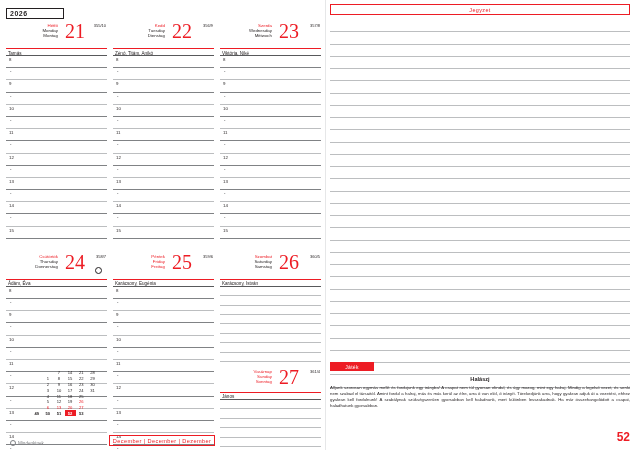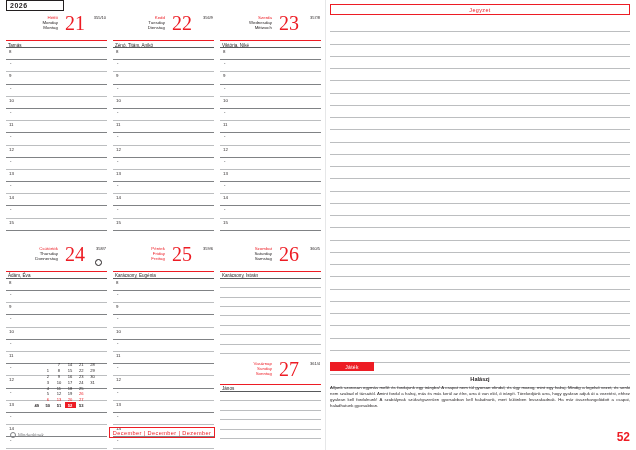--- a/index.html
+++ b/index.html
@@ -8,21 +8,21 @@
     background:#ffffff;
     font-family:"Liberation Sans", sans-serif;
     font-size:5px;
     color:#231f20;
     position:relative;
     overflow:hidden;
   }
   .page{position:absolute;inset:0;}
 
   
-  .left{position:absolute;left:6px;top:0;width:315px;height:442px;}
+  .left{position:absolute;left:6px;top:8px;width:315px;height:442px;}
   .year-box{
     position:absolute;left:0;top:0;width:58px;height:11px;
     border:1px solid #231f20;box-sizing:border-box;
     display:flex;align-items:center;justify-content:flex-start;
     padding-left:3px;font-weight:bold;font-size:7px;letter-spacing:.5px;
   }
 
   .daycols{position:absolute;left:0;top:14px;width:315px;}
   .row{display:flex;gap:6px;}
   .daycol{width:101px;position:relative;}

